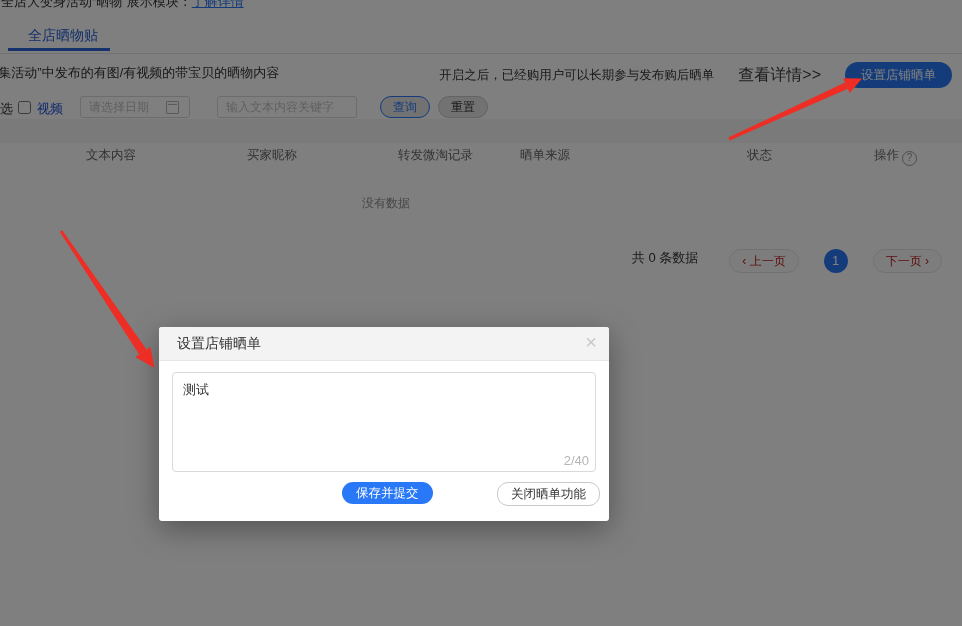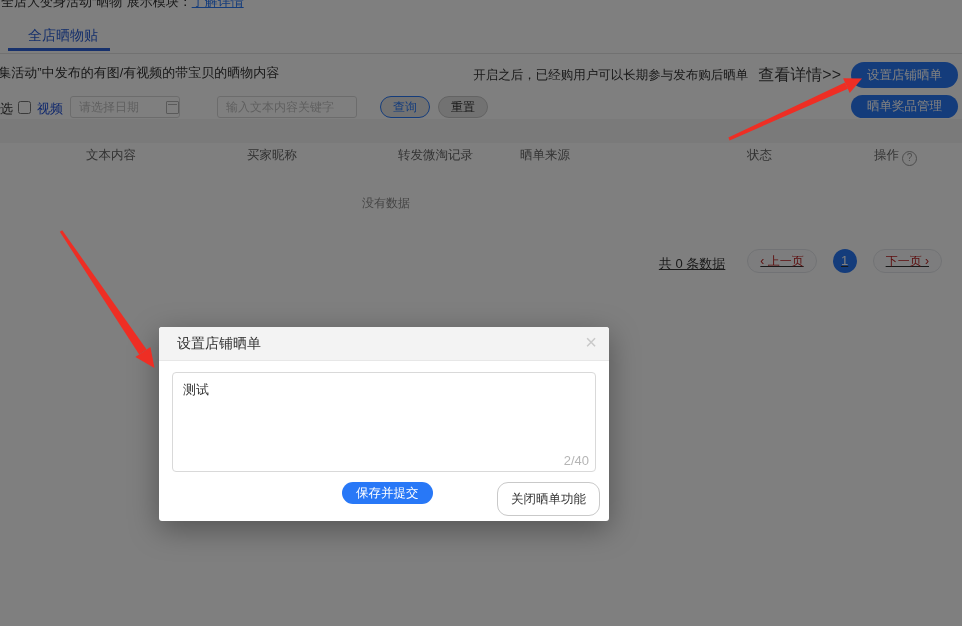--- a/index.html
+++ b/index.html
@@ -12,38 +12,38 @@
 
   
   .top-notice{top:-7px;left:1px;font-size:13px;color:#333;}
   .top-notice a{color:#2878f7;text-decoration:underline;cursor:pointer;}
 
   .tab{left:28px;top:27px;font-size:14px;color:#2f63d8;}
   .tab-underline{left:8px;top:48px;width:102px;height:3px;background:#2f63d8;}
   .tab-divider{left:0;top:53px;width:962px;height:1px;background:#e3e3e3;}
 
   .desc-left{left:-84px;top:64px;font-size:13px;color:#333;}
-  .desc-right{right:4px;top:62px;display:flex;align-items:center;gap:10px;}
+  .desc-right{right:10px;top:62px;display:flex;align-items:center;gap:24px;}
   .desc-right .txt{font-size:12.5px;color:#333;}
   .desc-right a{font-size:16px;color:#404040;text-decoration:none;cursor:pointer;}
   .btn-primary{
     display:inline-block;background:#2878f7;color:#fff;border:none;cursor:pointer;
     font-size:12.5px;border-radius:13px;padding:0 16px;height:26px;line-height:26px;
     font-family:inherit;
   }
 
   .filter-label{left:-13px;top:100px;font-size:13px;color:#333;}
   .checkbox{left:18px;top:101px;width:13px;height:13px;margin:0;}
   .video-label{left:37px;top:100px;font-size:13px;color:#1d4ed8;}
   .tb{
     border:1px solid #d9d9d9;border-radius:3px;background:#fff;box-sizing:border-box;
     font-size:12px;color:#333;padding:0 8px;font-family:inherit;outline:none;
   }
   .tb::placeholder{color:#bfbfbf;}
-  .date-input{left:70px;top:96px;width:110px;height:22px;padding-right:24px;}
+  .date-input{left:80px;top:96px;width:110px;height:22px;padding-right:24px;}
   .kw-input{left:217px;top:96px;width:140px;height:22px;}
   .cal-icon{left:166px;top:101px;width:11px;height:11px;border:1.4px solid #b5b5b5;border-radius:1px;}
   .cal-icon::before{content:"";position:absolute;left:1px;right:1px;top:2px;height:1.4px;background:#b5b5b5;}
   .btn-pill{
     position:absolute;height:22px;line-height:20px;border-radius:11px;background:#e5e5e5;
     font-size:12px;padding:0 12px;cursor:pointer;box-sizing:border-box;font-family:inherit;
   }
   .btn-query{left:380px;top:96px;border:1px solid #2878f7;color:#2878f7;}
   .btn-reset{left:438px;top:96px;border:1px solid #c6c6c6;color:#333;}
   .btn-prize{right:4px;top:95px;height:23px;line-height:23px;}
@@ -54,21 +54,21 @@
   .th.c0{left:86px;} .th.c1{left:247px;} .th.c2{left:398px;}
   .th.c3{left:520px;} .th.c4{left:747px;} .th.c5{left:874px;}
   .help{
     display:inline-block;width:13px;height:13px;line-height:12px;text-align:center;
     border:1px solid #9a9a9a;border-radius:50%;font-size:10px;color:#9a9a9a;
     vertical-align:-2px;margin-left:3px;cursor:pointer;
   }
 
   .empty{left:362px;top:195px;font-size:12px;color:#8a8a8a;}
 
-  .pagination{top:249px;right:20px;display:flex;align-items:flex-end;gap:16px;text-decoration:underline;}
+  .pagination{top:249px;right:20px;display:flex;align-items:flex-start;gap:25px;}
   .pg-total{font-size:13px;color:#333;margin-right:6px;}
   .pg-btn{
     height:24px;line-height:22px;border-radius:12px;border:1px solid #e3e5ea;
     background:#fbfbfc;color:#b91c1c;font-size:12px;padding:0 12px;cursor:default;
     box-sizing:border-box;
   }
   .pg-cur{
     width:24px;height:24px;line-height:24px;border-radius:50%;background:#2878f7;
     color:#fff;font-size:13px;text-align:center;cursor:pointer;
   }
@@ -95,21 +95,21 @@
     border:1px solid #d9d9d9;border-radius:4px;padding:8px 10px;font-size:13px;color:#333;
     resize:none;font-family:inherit;outline:none;
   }
   .modal-counter{position:absolute;right:20px;top:126px;font-size:13px;color:#b5b5b5;}
   .btn-save{
     position:absolute;left:183px;top:155px;height:22px;line-height:22px;border-radius:11px;
     background:#2878f7;color:#fff;border:none;font-size:12.5px;padding:0 14px;cursor:pointer;
     font-family:inherit;
   }
   .btn-closefeat{
-    position:absolute;left:338px;top:155px;height:34px;line-height:20px;border-radius:11px;
+    position:absolute;left:338px;top:155px;height:24px;line-height:20px;border-radius:11px;
     background:#fff;color:#333;border:1px solid #c9c9c9;font-size:12.5px;padding:0 13px;
     cursor:pointer;box-sizing:border-box;font-family:inherit;
   }
 
   
   .arrows{position:absolute;inset:0;z-index:30;pointer-events:none;}
 </style>
 </head>
 <body>
 
@@ -135,21 +135,20 @@
   <input type="checkbox" class="abs checkbox" style="">
   <div class="abs video-label nowrap">视频</div>
 
   <input class="abs tb date-input" placeholder="请选择日期" style="">
   <span class="abs cal-icon"></span>
 
   <input class="abs tb kw-input" placeholder="输入文本内容关键字" style="">
 
   <button class="btn-pill btn-query">查询</button>
   <button class="btn-pill btn-reset">重置</button>
-  <button class="abs btn-primary btn-prize">晒单奖品管理</button>
 
   <div class="abs band"></div>
 
   <div class="abs th c0 nowrap">文本内容</div>
   <div class="abs th c1 nowrap">买家昵称</div>
   <div class="abs th c2 nowrap">转发微淘记录</div>
   <div class="abs th c3 nowrap">晒单来源</div>
   <div class="abs th c4 nowrap">状态</div>
   <div class="abs th c5 nowrap">
     <span>操作</span><span class="help">?</span>

